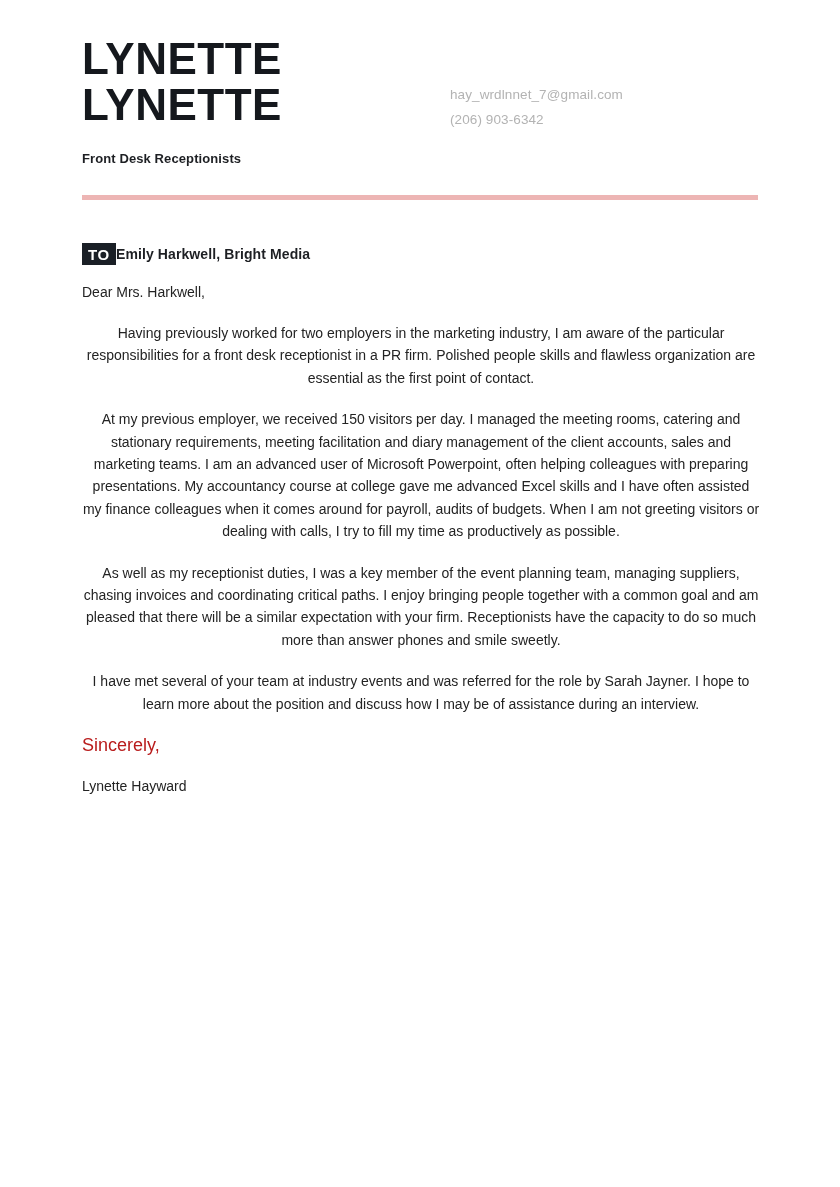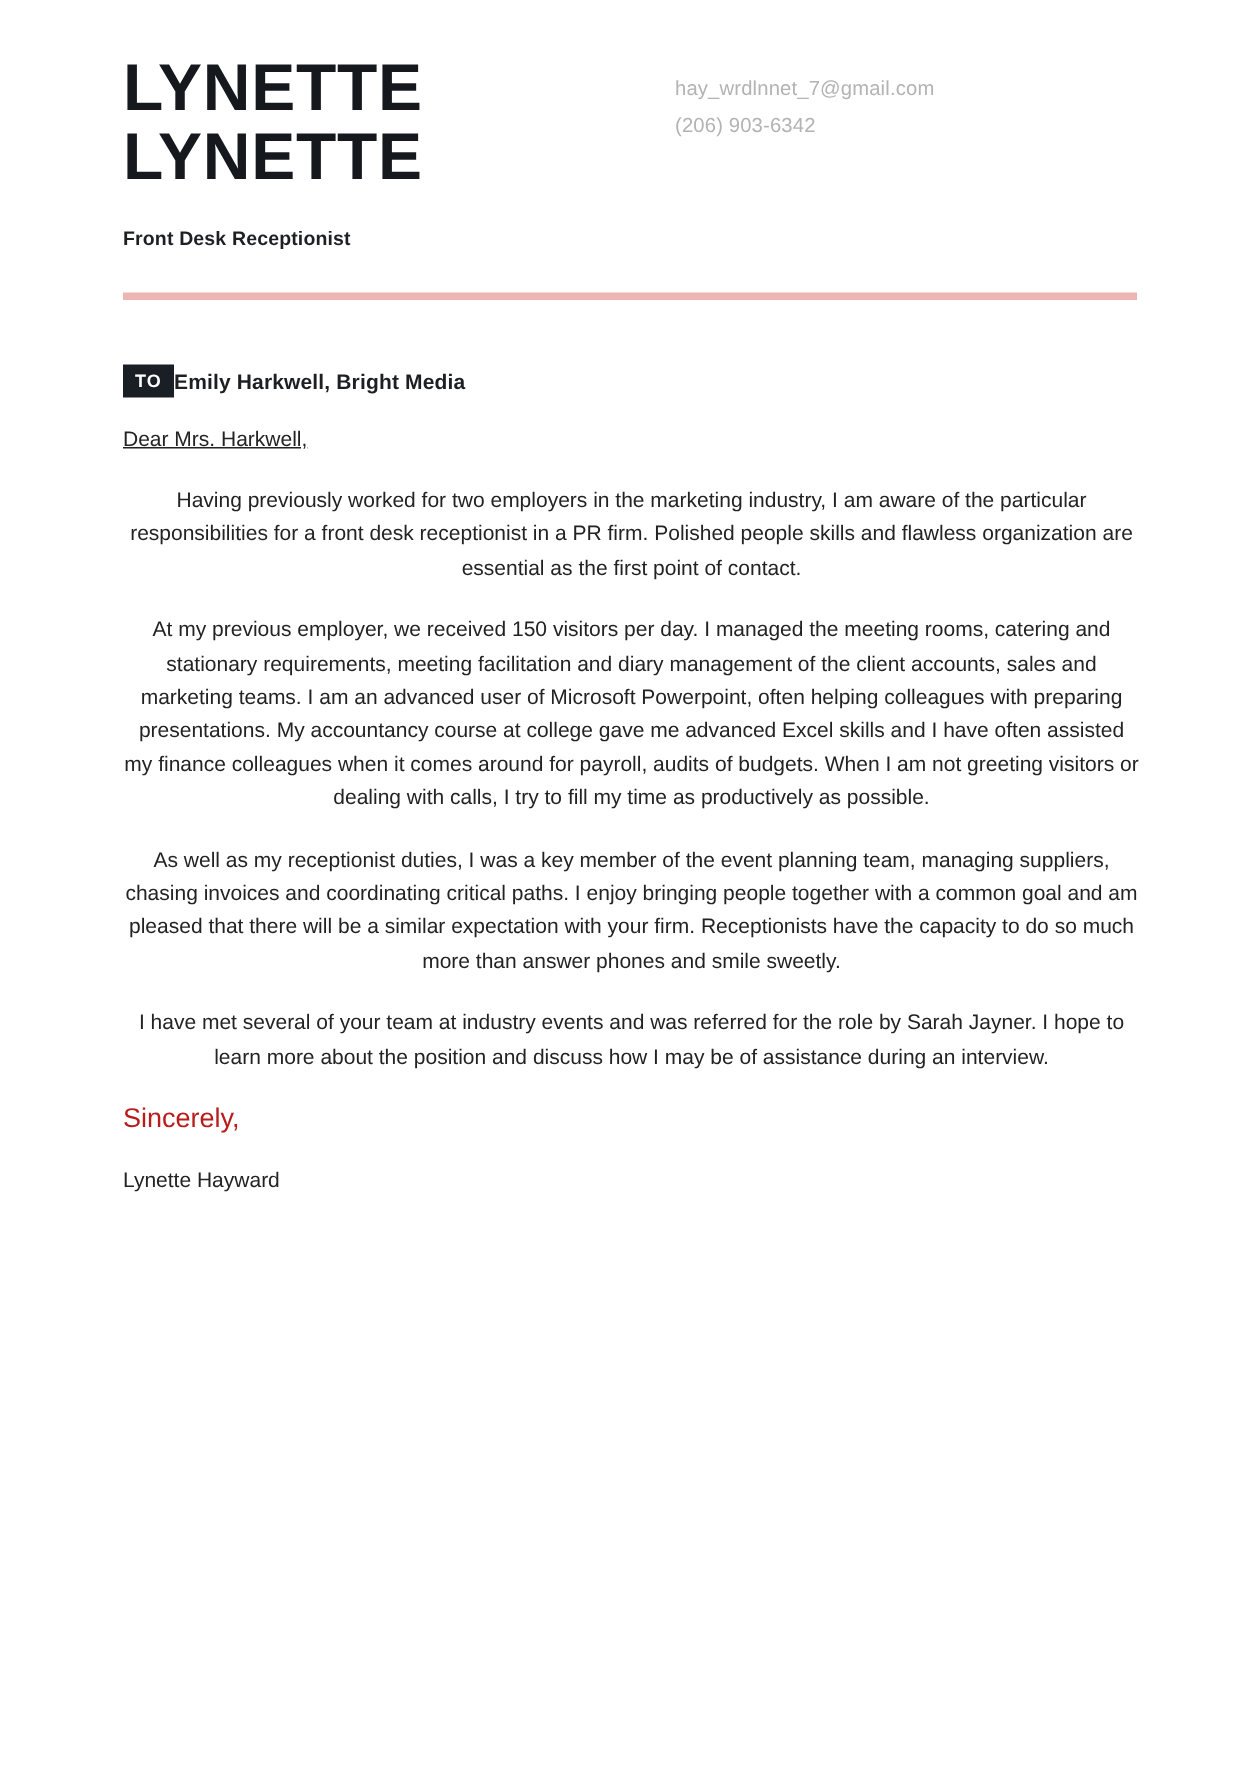--- a/index.html
+++ b/index.html
@@ -27,21 +27,21 @@
   
   .header {
     position: absolute;
     left: 0;
     top: 0;
     width: 840px;
     padding: 36px 80px 0 82px;
     box-sizing: border-box;
     display: flex;
     flex-direction: row;
-    align-items: flex-start;
+    align-items: center;
   }
 
   .identity {
     width: 360px;
     flex: 0 0 360px;
   }
 
   .name-line {
     font-family: "Liberation Sans", sans-serif;
     font-weight: bold;
@@ -96,21 +96,21 @@
   }
 
   .to-badge {
     display: inline-flex;
     align-items: center;
     justify-content: center;
     width: 34px;
     height: 22px;
     background: #1a1f26;
     color: #ffffff;
-    font-size: 12px;
+    font-size: 15px;
     font-weight: bold;
     letter-spacing: 0.8px;
     box-sizing: border-box;
   }
 
   .recipient-name {
     font-size: 14px;
     font-weight: bold;
     color: #1d1f23;
     letter-spacing: 0.1px;
@@ -122,21 +122,20 @@
     left: 82px;
     top: 281px;
     width: 678px;
   }
 
   .salutation {
     font-size: 14px;
     line-height: 22px;
     color: #232323;
     margin: 0 0 19px 0;
-    text-decoration: underline;
   }
 
   .para {
     font-size: 14px;
     line-height: 22.4px;
     color: #232323;
     margin: 0 0 19px 0;
     text-align: center;
   }
 
@@ -157,21 +156,21 @@
 </head>
 <body>
 
 <div class="page">
 
   <div class="header">
 
     <div class="identity">
       <div class="name-line">LYNETTE</div>
       <div class="name-line">LYNETTE</div>
-      <div class="job-title">Front Desk Receptionist</div>
+      <div class="job-title">Front Desk Receptionists</div>
     </div>
 
     <div class="contact">
       <div class="contact-line">hay_wrdlnnet_7@gmail.com</div>
       <div class="contact-line">(206) 903-6342</div>
     </div>
 
   </div>
 
   <div class="divider"></div>

